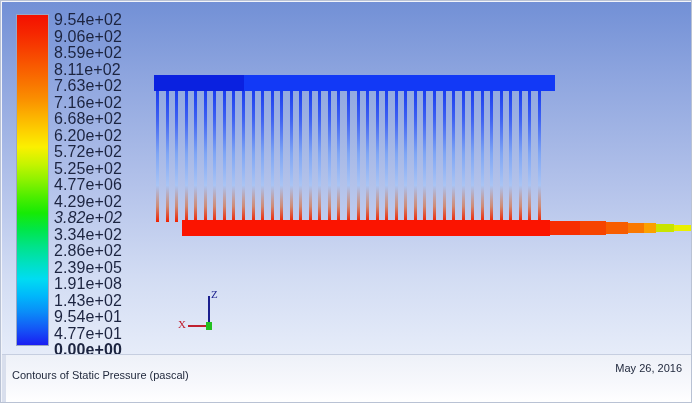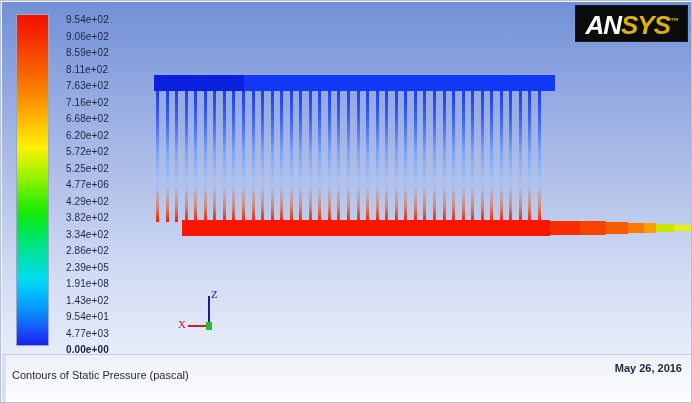--- a/index.html
+++ b/index.html
@@ -28,22 +28,22 @@
     position:absolute;left:14px;top:12px;width:31px;height:330px;
     border:1px solid #9aa7c4;
     display:flex;flex-direction:column;
   }
   #colorbar .band{flex:1 1 auto;width:100%;}
 
   #cb-labels{
     position:absolute;left:52px;top:6px;width:70px;height:345px;
   }
   #cb-labels .cbl{
-    position:absolute;left:12px;
-    font-size:10px;line-height:10px;color:#1c2440;
+    position:absolute;left:0;
+    font-size:16px;line-height:10px;color:#1c2440;
     letter-spacing:.1px;white-space:nowrap;
   }
 
   
   #logo{
     position:absolute;right:4px;top:3px;
     background:#0b0b0b;
     padding:2px 9px 3px 9px;
     border:1px solid #1a1a1a;
     font-size:26px;font-weight:bold;font-style:italic;
@@ -90,32 +90,29 @@
     position:absolute;left:0;top:0;width:4px;height:48px;background:#d9dfed;
   }
   #caption{
     position:absolute;left:10px;top:14px;
     font-size:11px;color:#222a3e;
   }
   #stamp{
     position:absolute;right:10px;top:6px;text-align:right;
     font-size:11px;color:#222a3e;line-height:14px;
   }
-  #stamp div{white-space:nowrap;font-weight:bold;}
+  #stamp div{white-space:nowrap;}
 </style>
 </head>
 <body>
 
 <div id="app">
 
   <div id="viewport">
 
-    <div id="logo">
-      <span class="an">AN</span><span class="sys">SYS</span><span class="tm">™</span>
-    </div>
 
     <div id="colorbar">
         <div class="band" style="background: linear-gradient(rgb(244, 16, 0), rgb(246, 37, 0));"></div>
         <div class="band" style="background: linear-gradient(rgb(246, 37, 0), rgb(247, 61, 0));"></div>
         <div class="band" style="background: linear-gradient(rgb(247, 61, 0), rgb(248, 88, 0));"></div>
         <div class="band" style="background: linear-gradient(rgb(248, 88, 0), rgb(249, 113, 0));"></div>
         <div class="band" style="background: linear-gradient(rgb(249, 113, 0), rgb(250, 141, 0));"></div>
         <div class="band" style="background: linear-gradient(rgb(250, 141, 0), rgb(252, 174, 0));"></div>
         <div class="band" style="background: linear-gradient(rgb(252, 174, 0), rgb(253, 208, 0));"></div>
         <div class="band" style="background: linear-gradient(rgb(253, 208, 0), rgb(251, 240, 0));"></div>
@@ -138,28 +135,28 @@
         <div class="cbl" style="top: 40px;">8.59e+02</div>
         <div class="cbl" style="top: 56.5px;">8.11e+02</div>
         <div class="cbl" style="top: 73px;">7.63e+02</div>
         <div class="cbl" style="top: 89.5px;">7.16e+02</div>
         <div class="cbl" style="top: 106px;">6.68e+02</div>
         <div class="cbl" style="top: 122.5px;">6.20e+02</div>
         <div class="cbl" style="top: 139px;">5.72e+02</div>
         <div class="cbl" style="top: 155.5px;">5.25e+02</div>
         <div class="cbl" style="top: 172px;">4.77e+06</div>
         <div class="cbl" style="top: 188.5px;">4.29e+02</div>
-        <div class="cbl" style="top: 205px;">3.82e+02</div>
+        <div class="cbl" style="top: 205px; font-style: italic;">3.82e+02</div>
         <div class="cbl" style="top: 221.5px;">3.34e+02</div>
         <div class="cbl" style="top: 238px;">2.86e+02</div>
         <div class="cbl" style="top: 254.5px;">2.39e+05</div>
         <div class="cbl" style="top: 271px;">1.91e+08</div>
         <div class="cbl" style="top: 287.5px;">1.43e+02</div>
         <div class="cbl" style="top: 304px;">9.54e+01</div>
-        <div class="cbl" style="top: 320.5px;">4.77e+03</div>
+        <div class="cbl" style="top: 320.5px;">4.77e+01</div>
         <div class="cbl" style="top: 337px; font-weight: bold;">0.00e+00</div>
       </div>
 
     <div id="geom">
       <div class="topbar seg-a"></div>
       <div class="topbar seg-b"></div>
       <div id="tubes">
           <div class="tube" style="left: 154px; background: linear-gradient(rgb(27, 61, 240) 0%, rgb(63, 99, 242) 22%, rgb(127, 166, 245) 48%, rgb(169, 196, 244) 72%, rgb(208, 138, 114) 88%, rgb(240, 32, 0) 100%);"></div>
           <div class="tube" style="left: 163.55px; background: linear-gradient(rgb(27, 61, 240) 0%, rgb(63, 99, 242) 22%, rgb(127, 166, 245) 48%, rgb(169, 196, 244) 72%, rgb(208, 138, 114) 88%, rgb(240, 32, 0) 100%);"></div>
           <div class="tube" style="left: 173.1px; background: linear-gradient(rgb(27, 61, 240) 0%, rgb(63, 99, 242) 22%, rgb(127, 166, 245) 48%, rgb(169, 196, 244) 72%, rgb(208, 138, 114) 88%, rgb(240, 32, 0) 100%);"></div>

